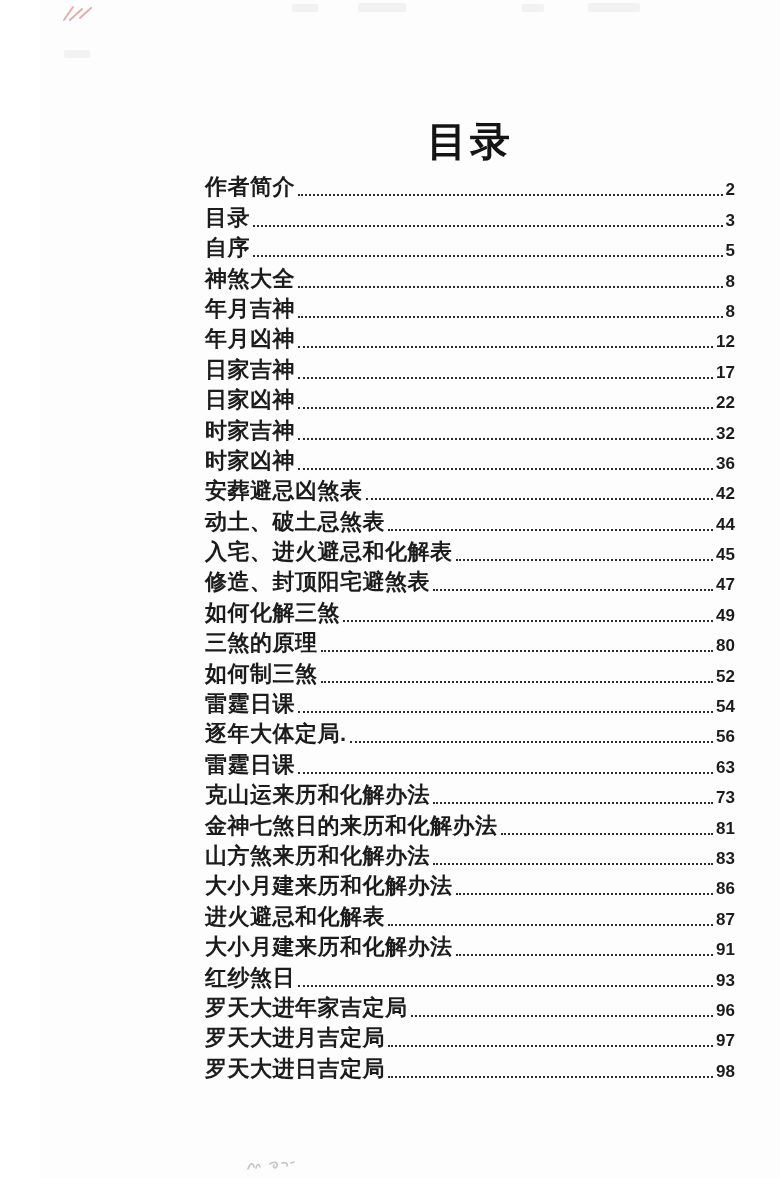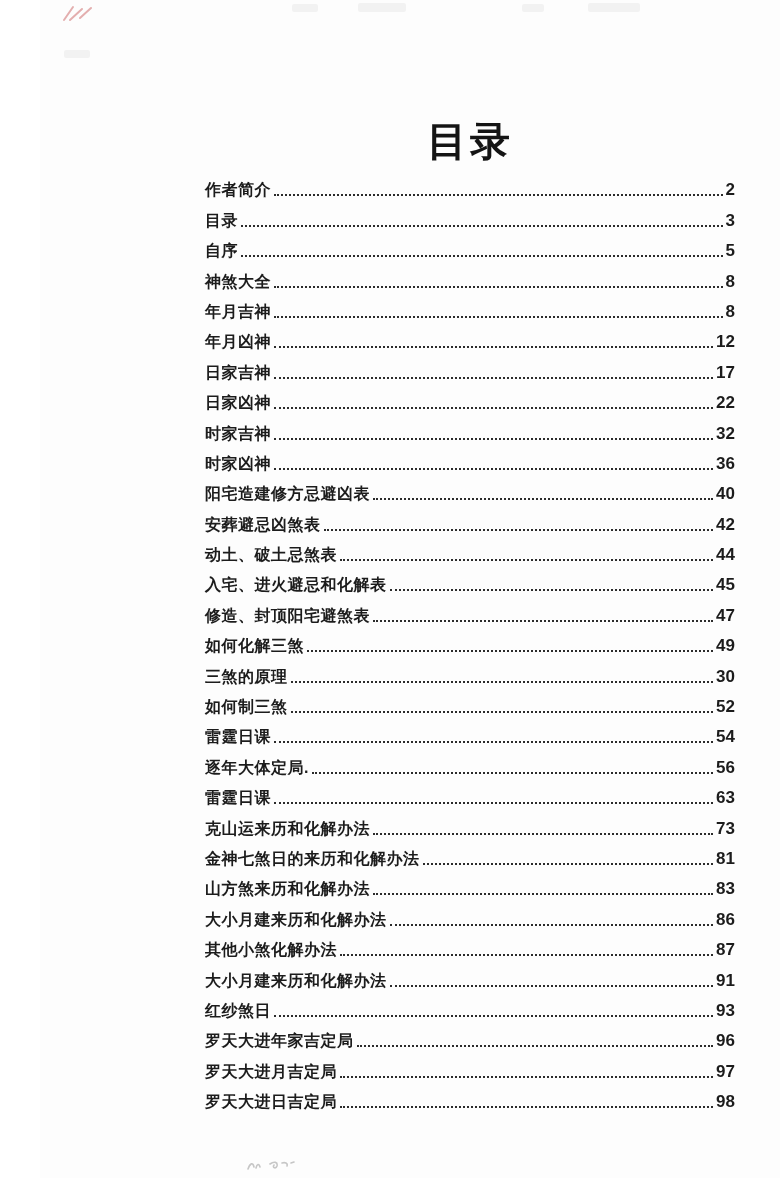--- a/index.html
+++ b/index.html
@@ -58,21 +58,21 @@
     width: 530px;
   }
   .toc-row {
     display: flex;
     align-items: flex-end;
     height: 30.4px;
     box-sizing: border-box;
     padding-bottom: 4px;
   }
   .toc-label {
-    font-size: 16px;
+    font-size: 22px;
     line-height: 1;
     font-weight: 700;
     letter-spacing: 0.5px;
     white-space: nowrap;
     color: #1c1c1c;
   }
   .toc-dots {
     flex: 1;
     border-bottom: 2.2px dotted #2b2b2b;
     margin: 0 3px 2px 3px;
@@ -148,25 +148,20 @@
         <span class="toc-label">时家吉神</span>
         <span class="toc-dots"></span>
         <span class="toc-page">32</span>
       </div>
       <div class="toc-row">
         <span class="toc-label">时家凶神</span>
         <span class="toc-dots"></span>
         <span class="toc-page">36</span>
       </div>
       <div class="toc-row">
-        <span class="toc-label">阳宅造建修方忌避凶表</span>
-        <span class="toc-dots"></span>
-        <span class="toc-page">40</span>
-      </div>
-      <div class="toc-row">
         <span class="toc-label">安葬避忌凶煞表</span>
         <span class="toc-dots"></span>
         <span class="toc-page">42</span>
       </div>
       <div class="toc-row">
         <span class="toc-label">动土、破土忌煞表</span>
         <span class="toc-dots"></span>
         <span class="toc-page">44</span>
       </div>
       <div class="toc-row">
@@ -180,21 +175,21 @@
         <span class="toc-page">47</span>
       </div>
       <div class="toc-row">
         <span class="toc-label">如何化解三煞</span>
         <span class="toc-dots"></span>
         <span class="toc-page">49</span>
       </div>
       <div class="toc-row">
         <span class="toc-label">三煞的原理</span>
         <span class="toc-dots"></span>
-        <span class="toc-page">30</span>
+        <span class="toc-page">80</span>
       </div>
       <div class="toc-row">
         <span class="toc-label">如何制三煞</span>
         <span class="toc-dots"></span>
         <span class="toc-page">52</span>
       </div>
       <div class="toc-row">
         <span class="toc-label">雷霆日课</span>
         <span class="toc-dots"></span>
         <span class="toc-page">54</span>
@@ -223,21 +218,21 @@
         <span class="toc-label">山方煞来历和化解办法</span>
         <span class="toc-dots"></span>
         <span class="toc-page">83</span>
       </div>
       <div class="toc-row">
         <span class="toc-label">大小月建来历和化解办法</span>
         <span class="toc-dots"></span>
         <span class="toc-page">86</span>
       </div>
       <div class="toc-row">
-        <span class="toc-label">其他小煞化解办法</span>
+        <span class="toc-label">进火避忌和化解表</span>
         <span class="toc-dots"></span>
         <span class="toc-page">87</span>
       </div>
       <div class="toc-row">
         <span class="toc-label">大小月建来历和化解办法</span>
         <span class="toc-dots"></span>
         <span class="toc-page">91</span>
       </div>
       <div class="toc-row">
         <span class="toc-label">红纱煞日</span>

